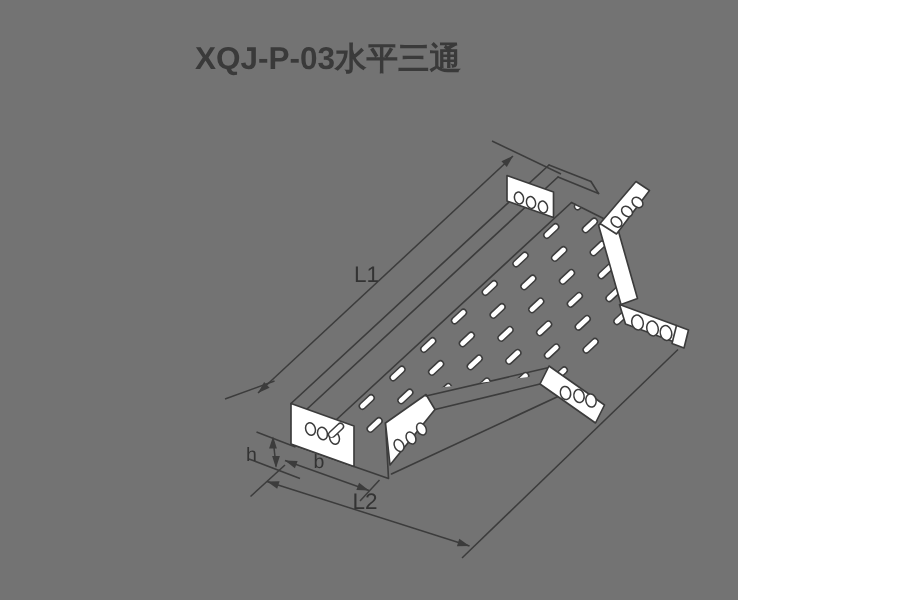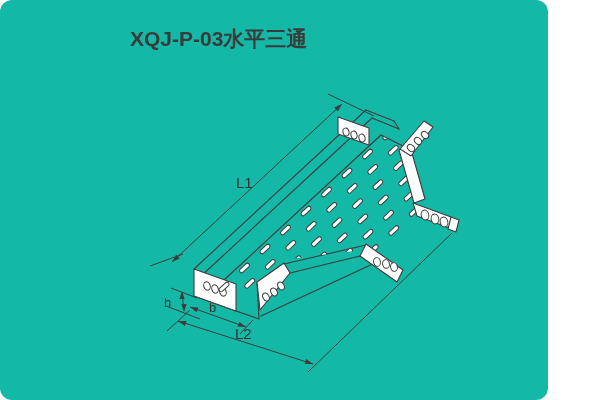--- a/index.html
+++ b/index.html
@@ -1,17 +1,17 @@
 <!DOCTYPE html>
 <html><head>
 <meta charset="utf-8">
 <style>
   html,body{margin:0;padding:0;background:#fff;}
-  #stage{position:relative;width:548px;height:400px;background:#14b8a6;overflow:hidden;
-         font-family:"Liberation Sans",sans-serif;border-radius:12px;}
+  #stage{position:relative;width:492px;height:400px;background:#737373;overflow:hidden;
+         font-family:"Liberation Sans",sans-serif;}
   svg{position:absolute;left:0;top:0;}
   .ln{stroke:#3c3c3c;stroke-width:1.1;fill:none;stroke-linecap:round;stroke-linejoin:round;}
   .face{stroke:#3c3c3c;stroke-width:1.1;fill:#ffffff;stroke-linejoin:round;}
   .hole{stroke:#3c3c3c;stroke-width:1.0;fill:#ffffff;}
   .arrow{fill:#3c3c3c;stroke:none;}
   .dim{stroke:#3c3c3c;stroke-width:1.0;fill:none;}
   .dimtext{fill:#333333;font-family:"Liberation Sans",sans-serif;}
   .titletext{fill:#3a3a3a;font-family:"Liberation Sans",sans-serif;font-weight:600;}
 </style>
 </head>

